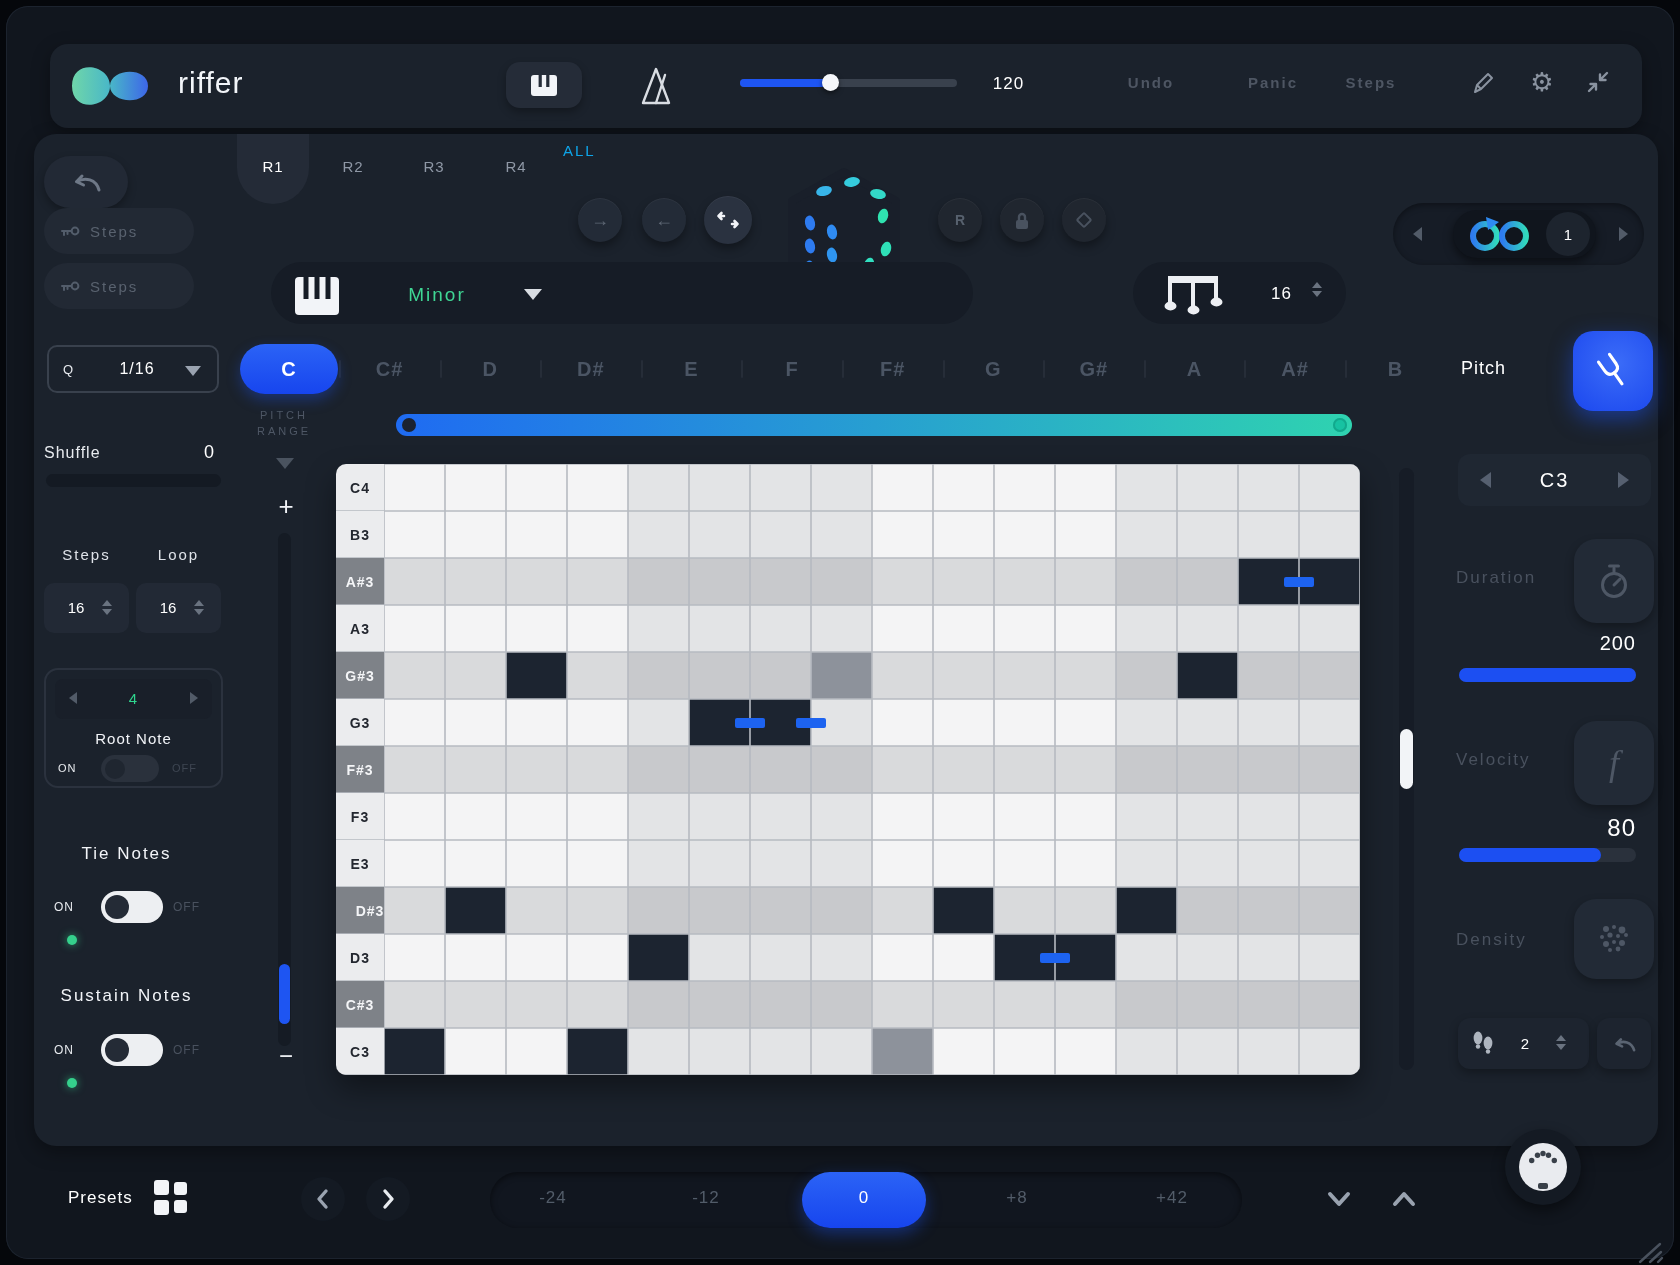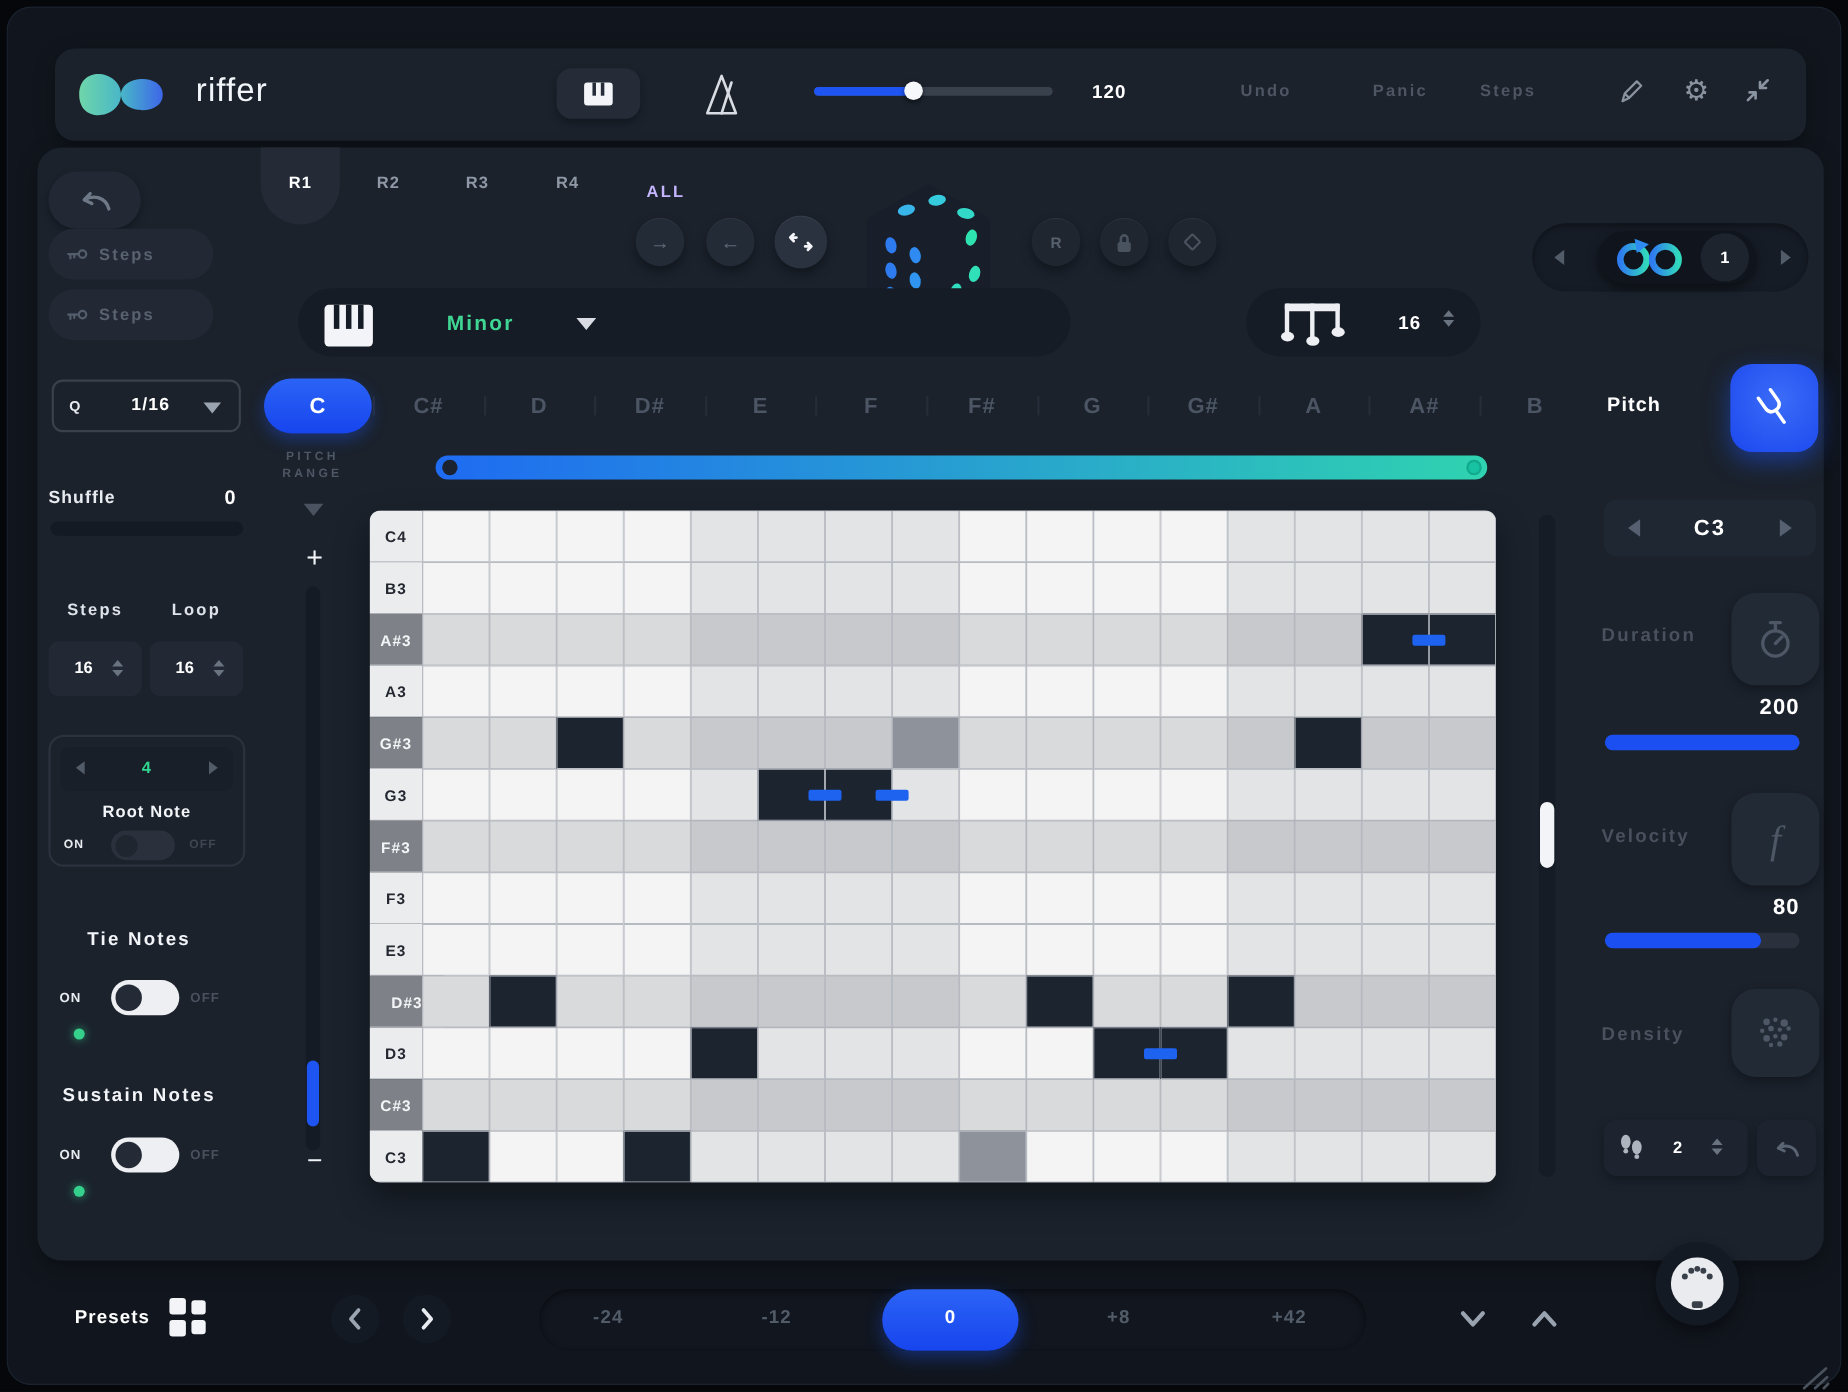--- a/index.html
+++ b/index.html
@@ -2,21 +2,21 @@
 <html><head>
 <meta charset="utf-8">
 <style>
   * { margin:0; padding:0; box-sizing:border-box; }
   html,body { background:#05070B; }
   body { font-family:"Liberation Sans", sans-serif; }
   #stage { position:relative; width:1680px; height:1265px; background:#05070B; overflow:hidden; }
   .abs { position:absolute; }
   #window { position:absolute; left:6px; top:6px; width:1668px; height:1253px; border-radius:22px; background:#11161E; box-shadow:inset 0 0 0 1px #1C232E; }
   .panel { position:absolute; background:#1B222C; border-radius:20px; box-shadow:0 6px 18px rgba(0,0,0,.35); }
-  .txt { position:absolute; font-weight:bold; }
+  .txt { position:absolute; font-weight:normal; }
   .cbtn { position:absolute; border-radius:50%; background:#232B37; display:flex; align-items:center; justify-content:center; box-shadow:0 5px 10px rgba(0,0,0,.35), inset 0 1px 0 rgba(255,255,255,.05); }
   .pill { position:absolute; border-radius:999px; }
   .gray-lbl { color:#4E5663; letter-spacing:2px; font-weight:bold; }
   
   .tri-up { width:0;height:0;border-left:6px solid transparent;border-right:6px solid transparent;border-bottom:7px solid #6A7380; }
   .tri-dn { width:0;height:0;border-left:6px solid transparent;border-right:6px solid transparent;border-top:7px solid #6A7380; }
   .tri-lf { width:0;height:0;border-top:7px solid transparent;border-bottom:7px solid transparent;border-right:9px solid #525B68; }
   .tri-rt { width:0;height:0;border-top:7px solid transparent;border-bottom:7px solid transparent;border-left:9px solid #525B68; }
   .stepper { position:absolute; display:flex; flex-direction:column; gap:3px; align-items:center; }
   .stepper .tri-up, .stepper .tri-dn { border-left-width:5px;border-right-width:5px; }
@@ -105,21 +105,21 @@
       <path d="M31 22 C28 11 17 9 9 13.5" fill="none" stroke="#6E7887" stroke-width="3" stroke-linecap="round"></path>
       <path d="M14 8 L8.5 13.7 L15.5 17" fill="none" stroke="#6E7887" stroke-width="3" stroke-linecap="round" stroke-linejoin="round"></path>
     </svg>
   </div>
 
   <div class="abs" style="left:231px;top:128px;width:72px;height:70px;border-radius:0 0 36px 36px;background:#242B37;"></div>
   <div class="txt" style="left:237px;top:152px;width:60px;font-size:15px;color:#FFFFFF;letter-spacing:1px;text-align:center;">R1</div>
   <div class="txt" style="left:317px;top:152px;width:60px;font-size:15px;color:#8F98A6;letter-spacing:1px;text-align:center;">R2</div>
   <div class="txt" style="left:398px;top:152px;width:60px;font-size:15px;color:#8F98A6;letter-spacing:1px;text-align:center;">R3</div>
   <div class="txt" style="left:480px;top:152px;width:60px;font-size:15px;color:#8F98A6;letter-spacing:1px;text-align:center;">R4</div>
-  <div class="txt" style="left:557px;top:160px;width:60px;font-size:15px;color:#c4b5fd;letter-spacing:2px;text-align:right;">ALL</div>
+  <div class="txt" style="left:557px;top:136px;width:60px;font-size:15px;color:#0ea5e9;letter-spacing:2px;text-align:left;">ALL</div>
 
   <div class="pill" style="left:38px;top:202px;width:150px;height:46px;background:#222934;display:flex;align-items:center;gap:10px;padding-left:16px;">
     <svg width="20" height="14" viewBox="0 0 20 14">
       <g stroke="#535D6B" stroke-width="2" fill="none" stroke-linecap="round">
         <circle cx="15" cy="7" r="3.4"></circle>
             <line x1="11.5" y1="7" x2="2" y2="7"></line>
             <line x1="4" y1="7" x2="4" y2="11"></line>
             <line x1="7.5" y1="7" x2="7.5" y2="10"></line>
       </g>
     </svg>
@@ -582,21 +582,21 @@
   </div>
   <div class="txt" style="left:1555px;top:626px;width:75px;font-size:20px;color:#FFFFFF;letter-spacing:1px;text-align:right;">200</div>
   <div class="slider-track" style="left:1453px;top:662px;width:177px;">
     <div class="slider-fill" style="width: 100%;"></div>
   </div>
 
   <div class="txt" style="left:1450px;top:744px;font-size:17px;color:#49515E;letter-spacing:2px;">Velocity</div>
   <div class="mini-box" style="left:1568px;top:715px;width:80px;height:84px;border-radius:22px;background:#222A36;display:flex;align-items:center;justify-content:center;">
     <span style="font-family:'Liberation Serif',serif;font-style:italic;font-size:36px;color:#4E5765;">f</span>
   </div>
-  <div class="txt" style="left:1555px;top:808px;width:75px;font-size:20px;color:#FFFFFF;letter-spacing:1px;text-align:right;">80</div>
+  <div class="txt" style="left:1555px;top:808px;width:75px;font-size:24px;color:#FFFFFF;letter-spacing:1px;text-align:right;">80</div>
   <div class="slider-track" style="left:1453px;top:842px;width:177px;">
     <div class="slider-fill" style="width: 80%;"></div>
   </div>
 
   <div class="txt" style="left:1450px;top:924px;font-size:17px;color:#49515E;letter-spacing:2px;">Density</div>
   <div class="mini-box" style="left:1568px;top:893px;width:80px;height:80px;border-radius:22px;background:#222A36;display:flex;align-items:center;justify-content:center;">
     <svg width="34" height="32" viewBox="0 0 34 32">
       <g fill="#4E5765">
         <circle cx="9" cy="6" r="3"></circle>
             <circle cx="17" cy="4" r="2"></circle>

